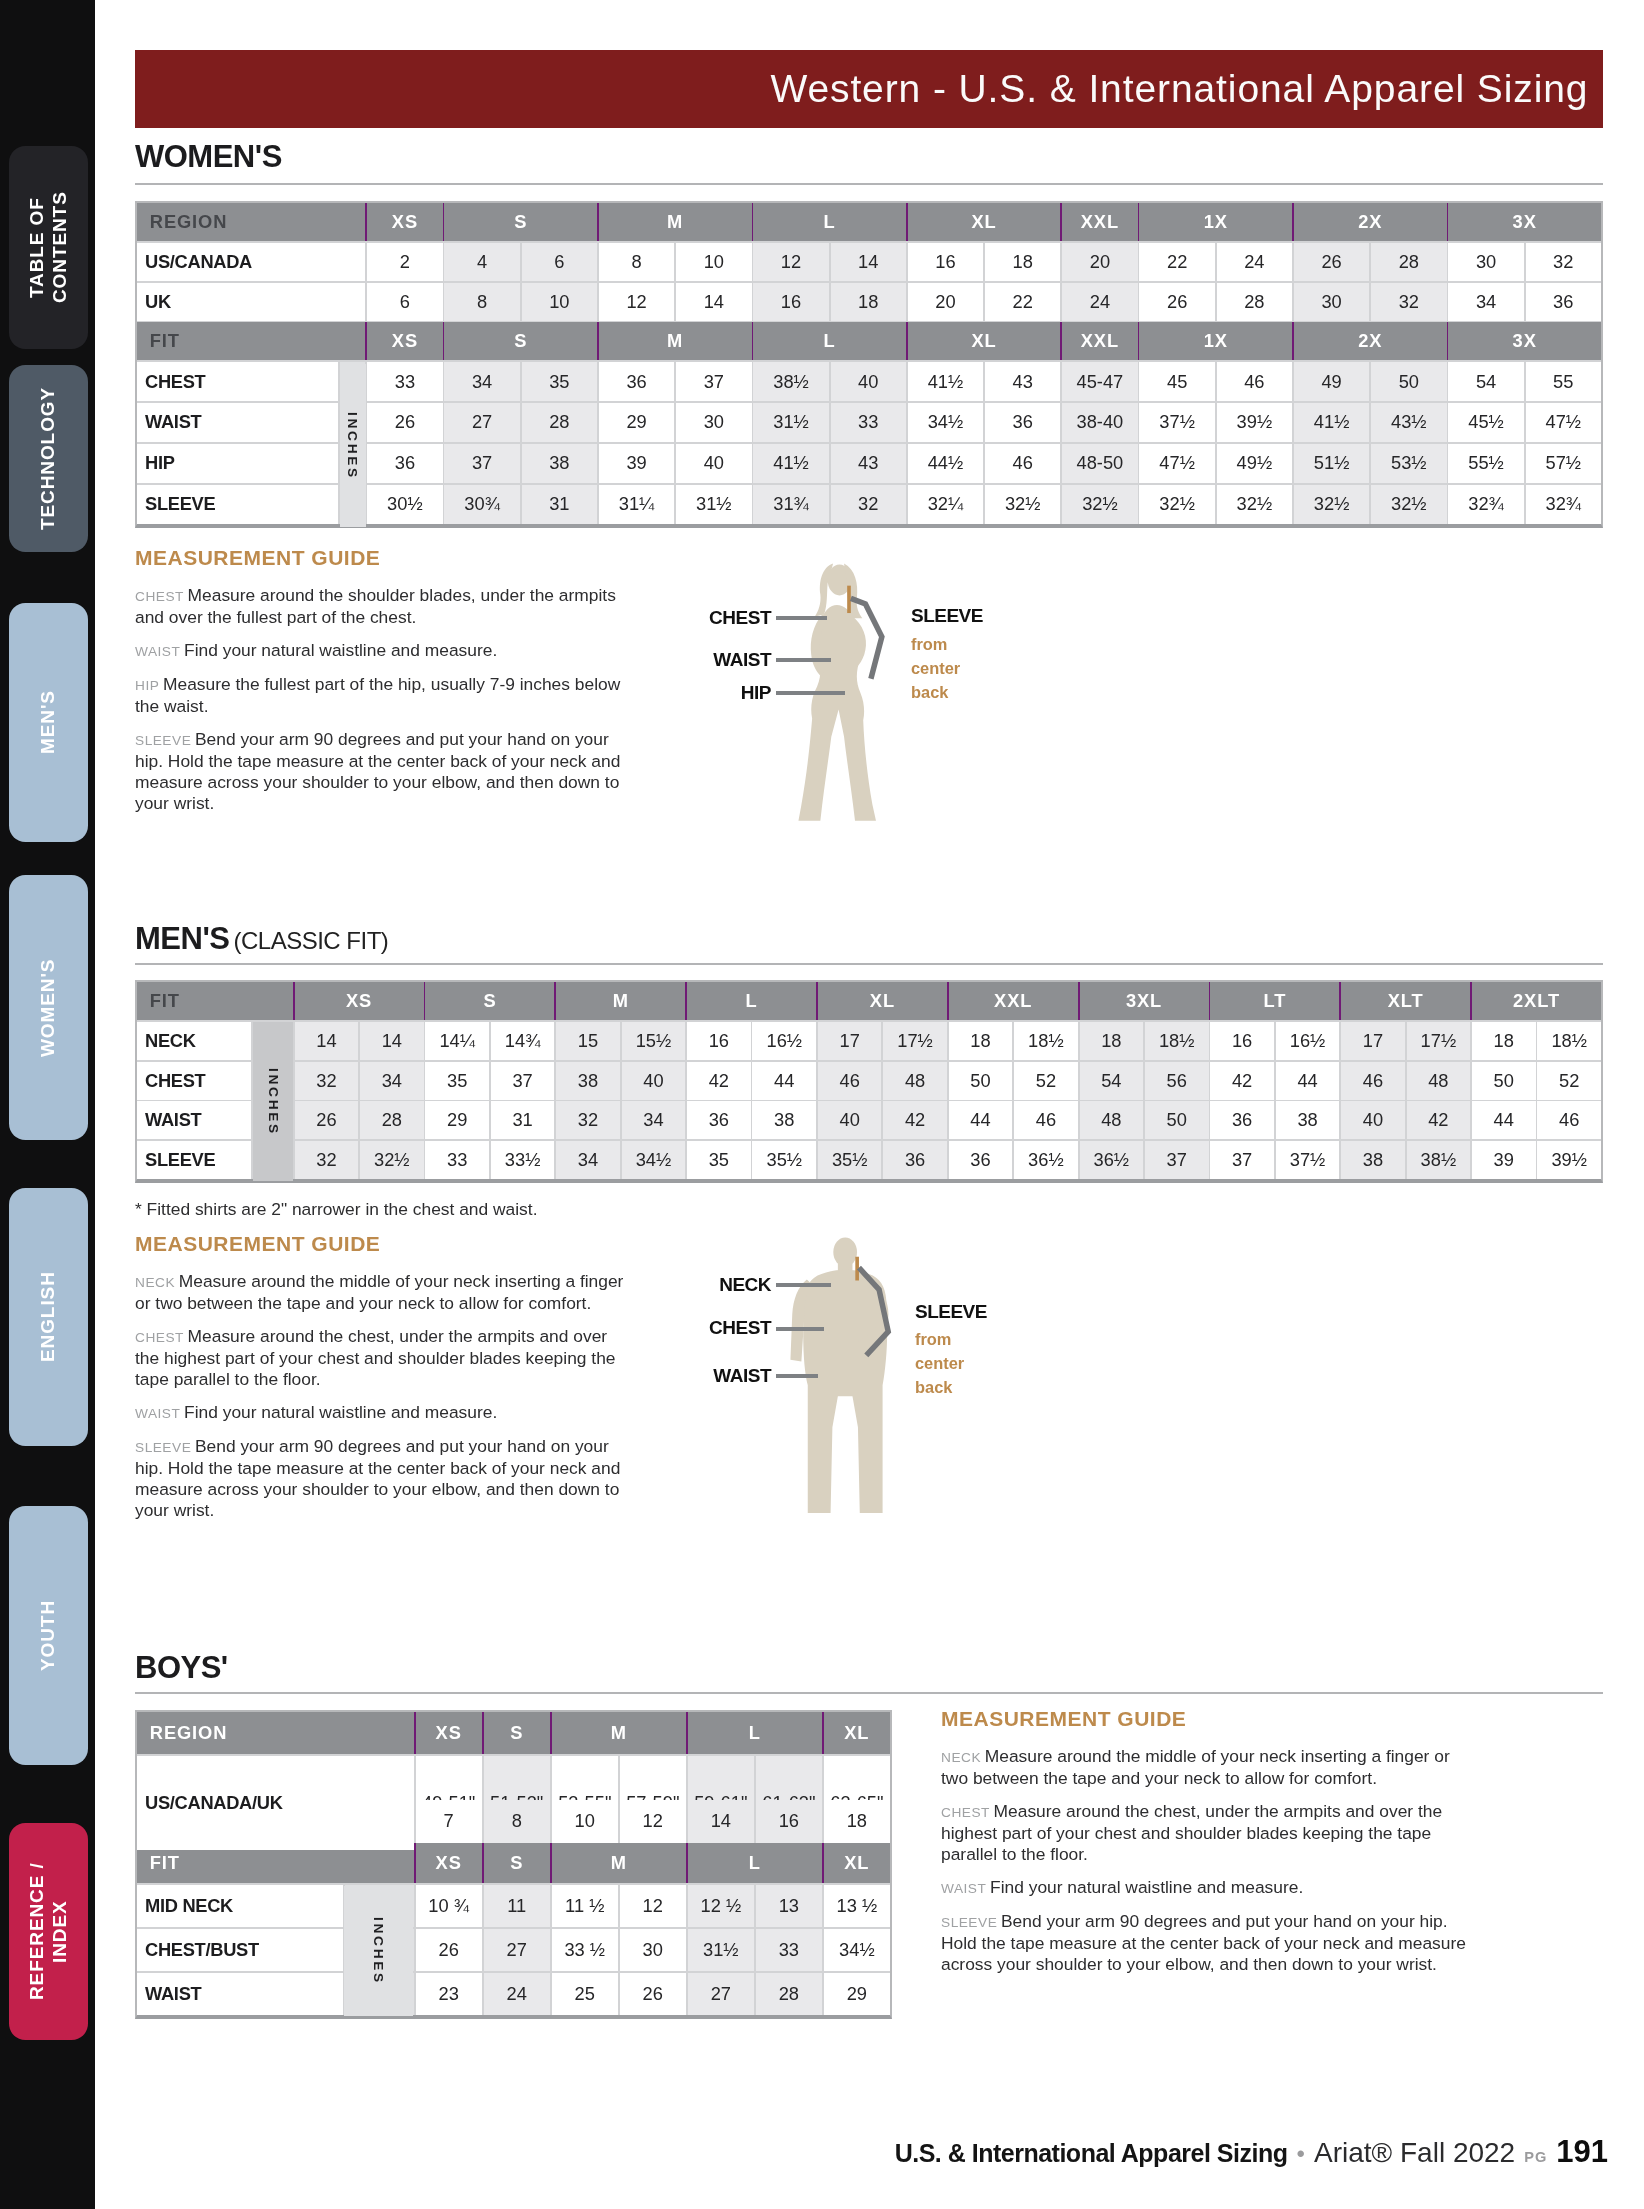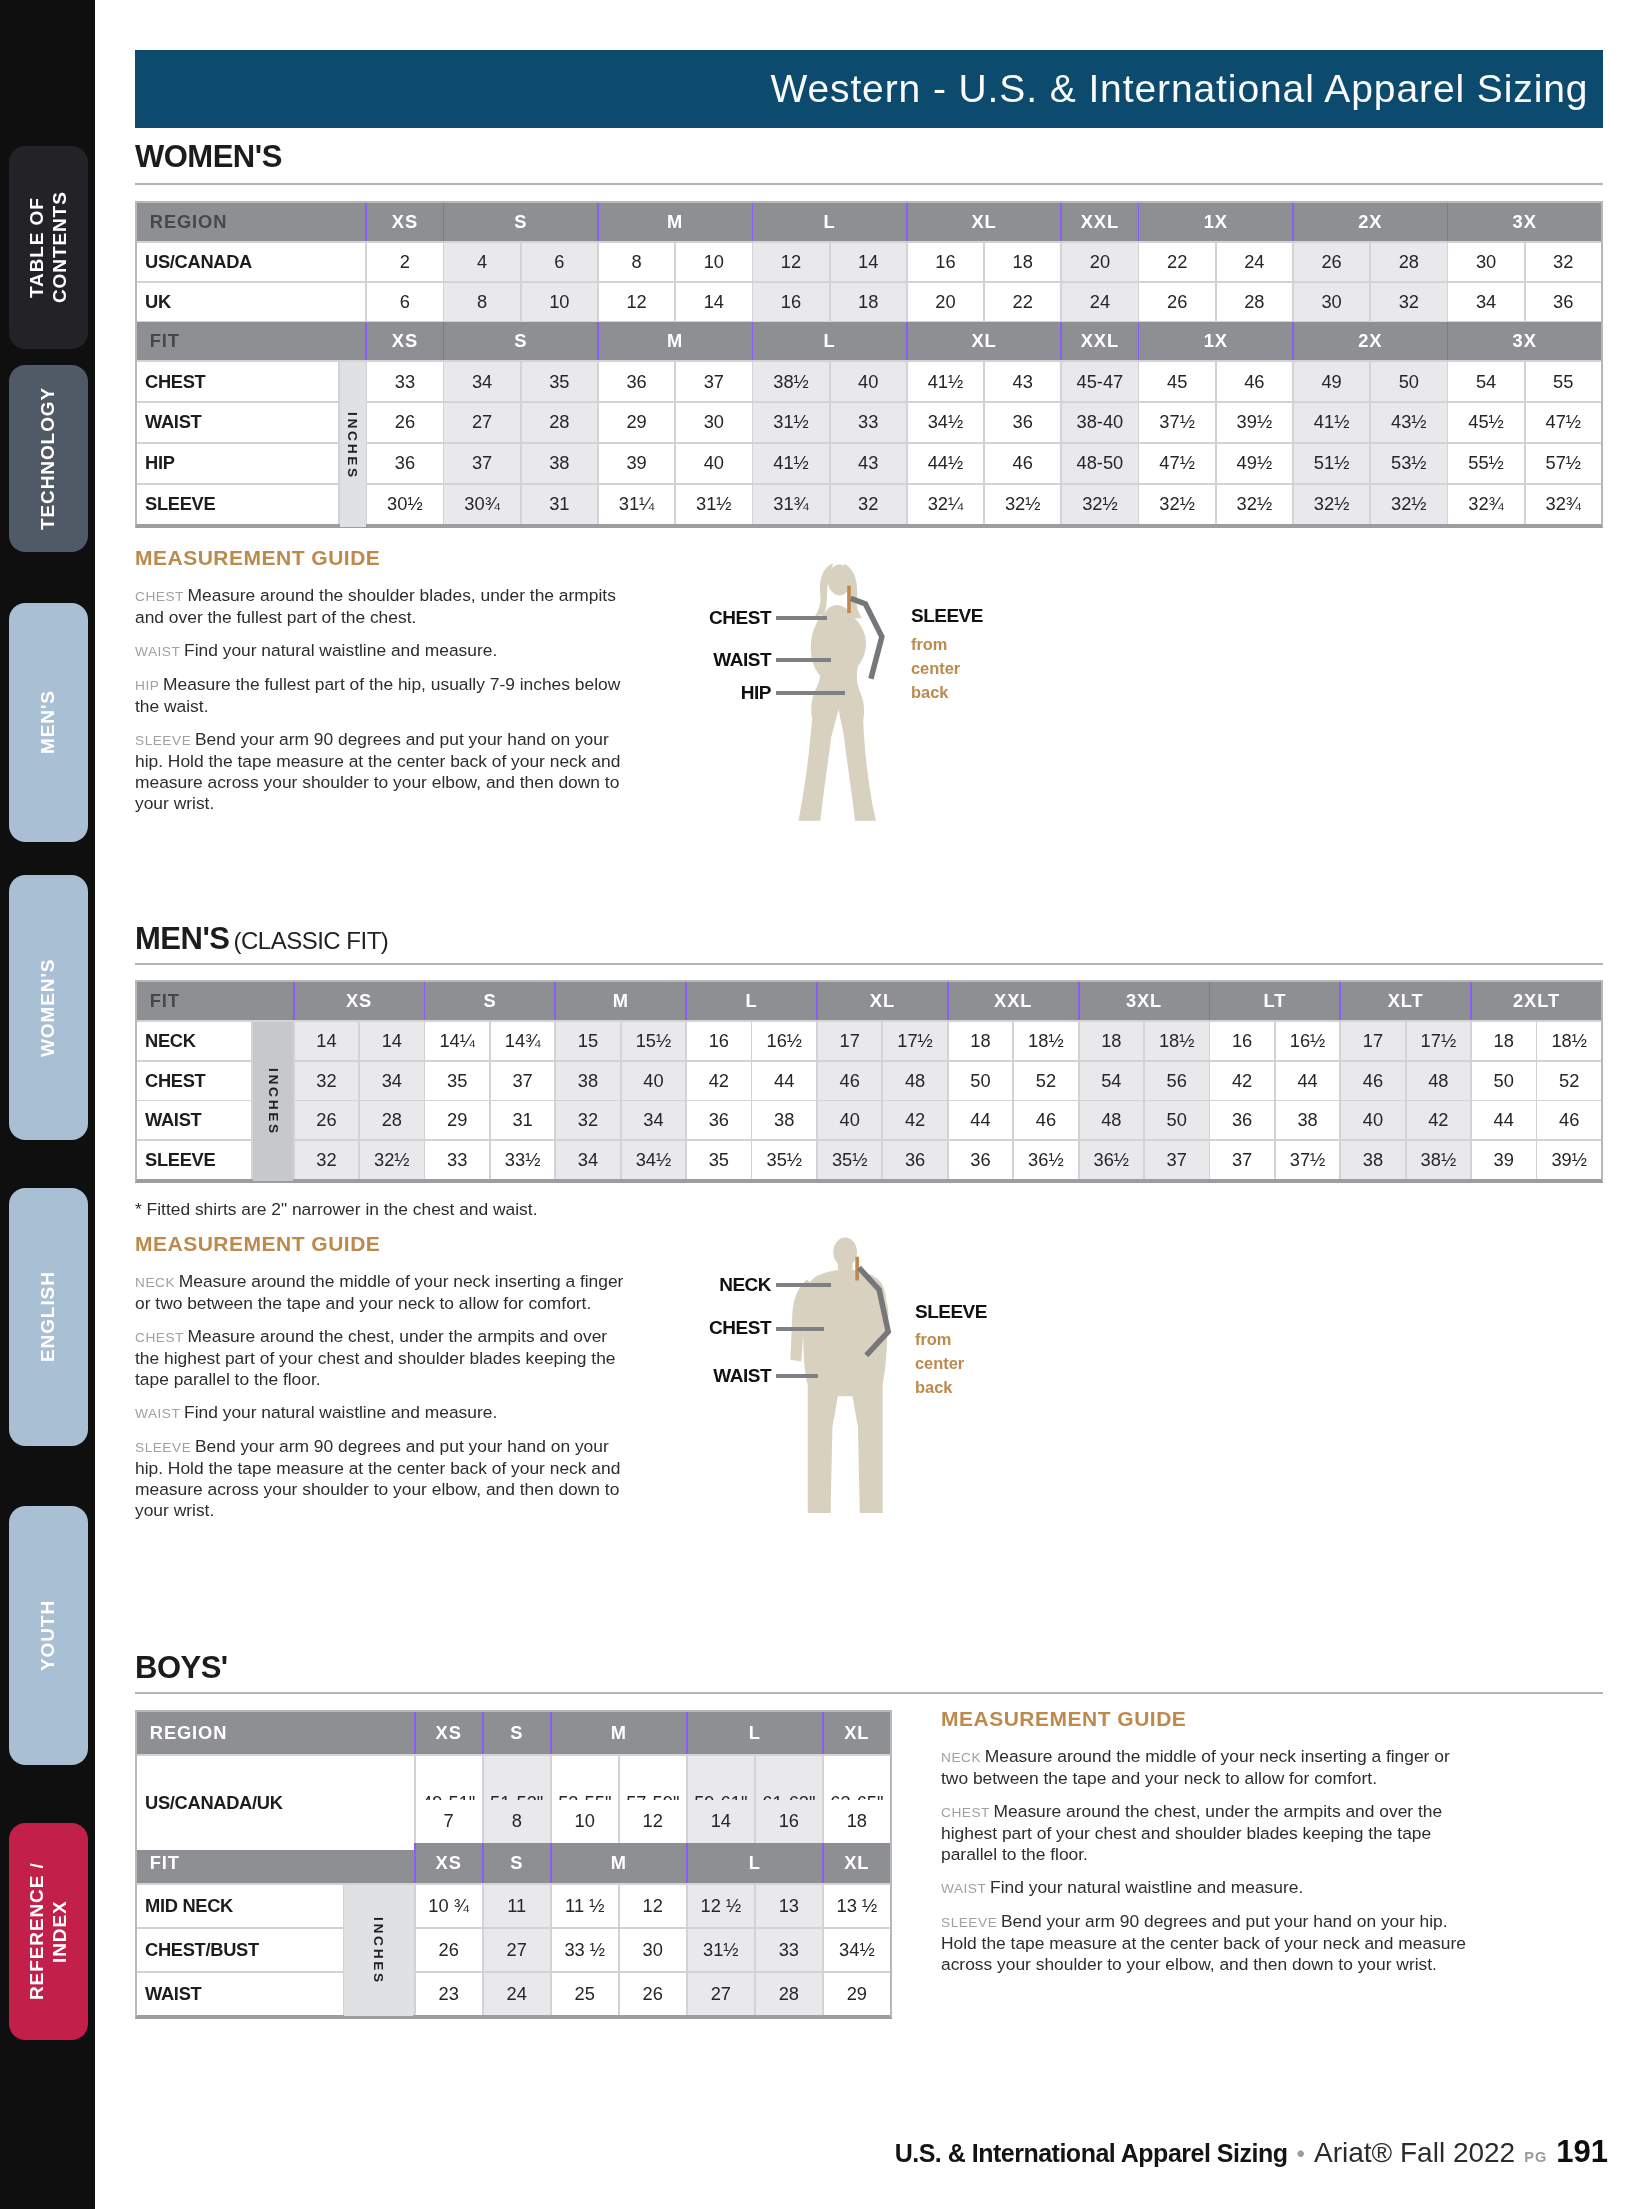--- a/index.html
+++ b/index.html
@@ -15,39 +15,39 @@
   .side-tab{
     position:absolute;left:9.1px;width:79px;border-radius:16.4px;
     display:flex;align-items:center;justify-content:center;
     writing-mode:vertical-rl;transform:rotate(180deg);
     font-weight:bold;font-size:19px;letter-spacing:0.9px;line-height:1.18;
     color:#fff;text-align:center;white-space:pre-line;
   }
 
   
   .topbar{
-    left:135px;top:50px;width:1468px;height:78px;background:#0c4a6e;
+    left:135px;top:50px;width:1468px;height:78px;background:#7f1d1d;
     display:flex;align-items:center;justify-content:flex-end;padding-right:14.6px;
     box-sizing:border-box;
   }
   .topbar .title{color:#fafafa;font-size:39px;font-weight:400;letter-spacing:0.9px;}
 
   
   .sec-head{font-weight:bold;color:#1c1c1e;font-size:31px;letter-spacing:-0.5px;}
   .sec-sub{font-weight:normal;font-size:24px;letter-spacing:-0.5px;}
   .rule{position:absolute;left:135px;width:1468px;height:1.8px;background:#b3b4b6;}
 
   
   .sizetable{
     position:absolute;background:#d2d3d5;box-sizing:border-box;
     border:2.7px solid #b7b8ba;border-bottom:4.6px solid #9b9da0;
   }
   .trow{display:grid;column-gap:1.8px;margin-top:1.8px;}
   .trow:first-child{margin-top:0;}
-  .trow.thead{background:#8b5cf6;}
+  .trow.thead{background:#701a75;}
   .womens .trow{grid-template-columns:201px 25.6px repeat(16,1fr);}
   .mens   .trow{grid-template-columns:114px 40px repeat(20,1fr);}
   .boys   .trow{grid-template-columns:206px 69px repeat(7,1fr);}
   .h42{height:38px;} .h44{height:40px;} .h46{height:42px;}
   .gcell{
     background:#8d8f92;color:#fff;display:flex;align-items:center;justify-content:center;
     font-weight:bold;font-size:18.3px;letter-spacing:0.9px;
   }
   .hlabel{
     background:#8d8f92;color:#45474b;display:flex;align-items:center;

